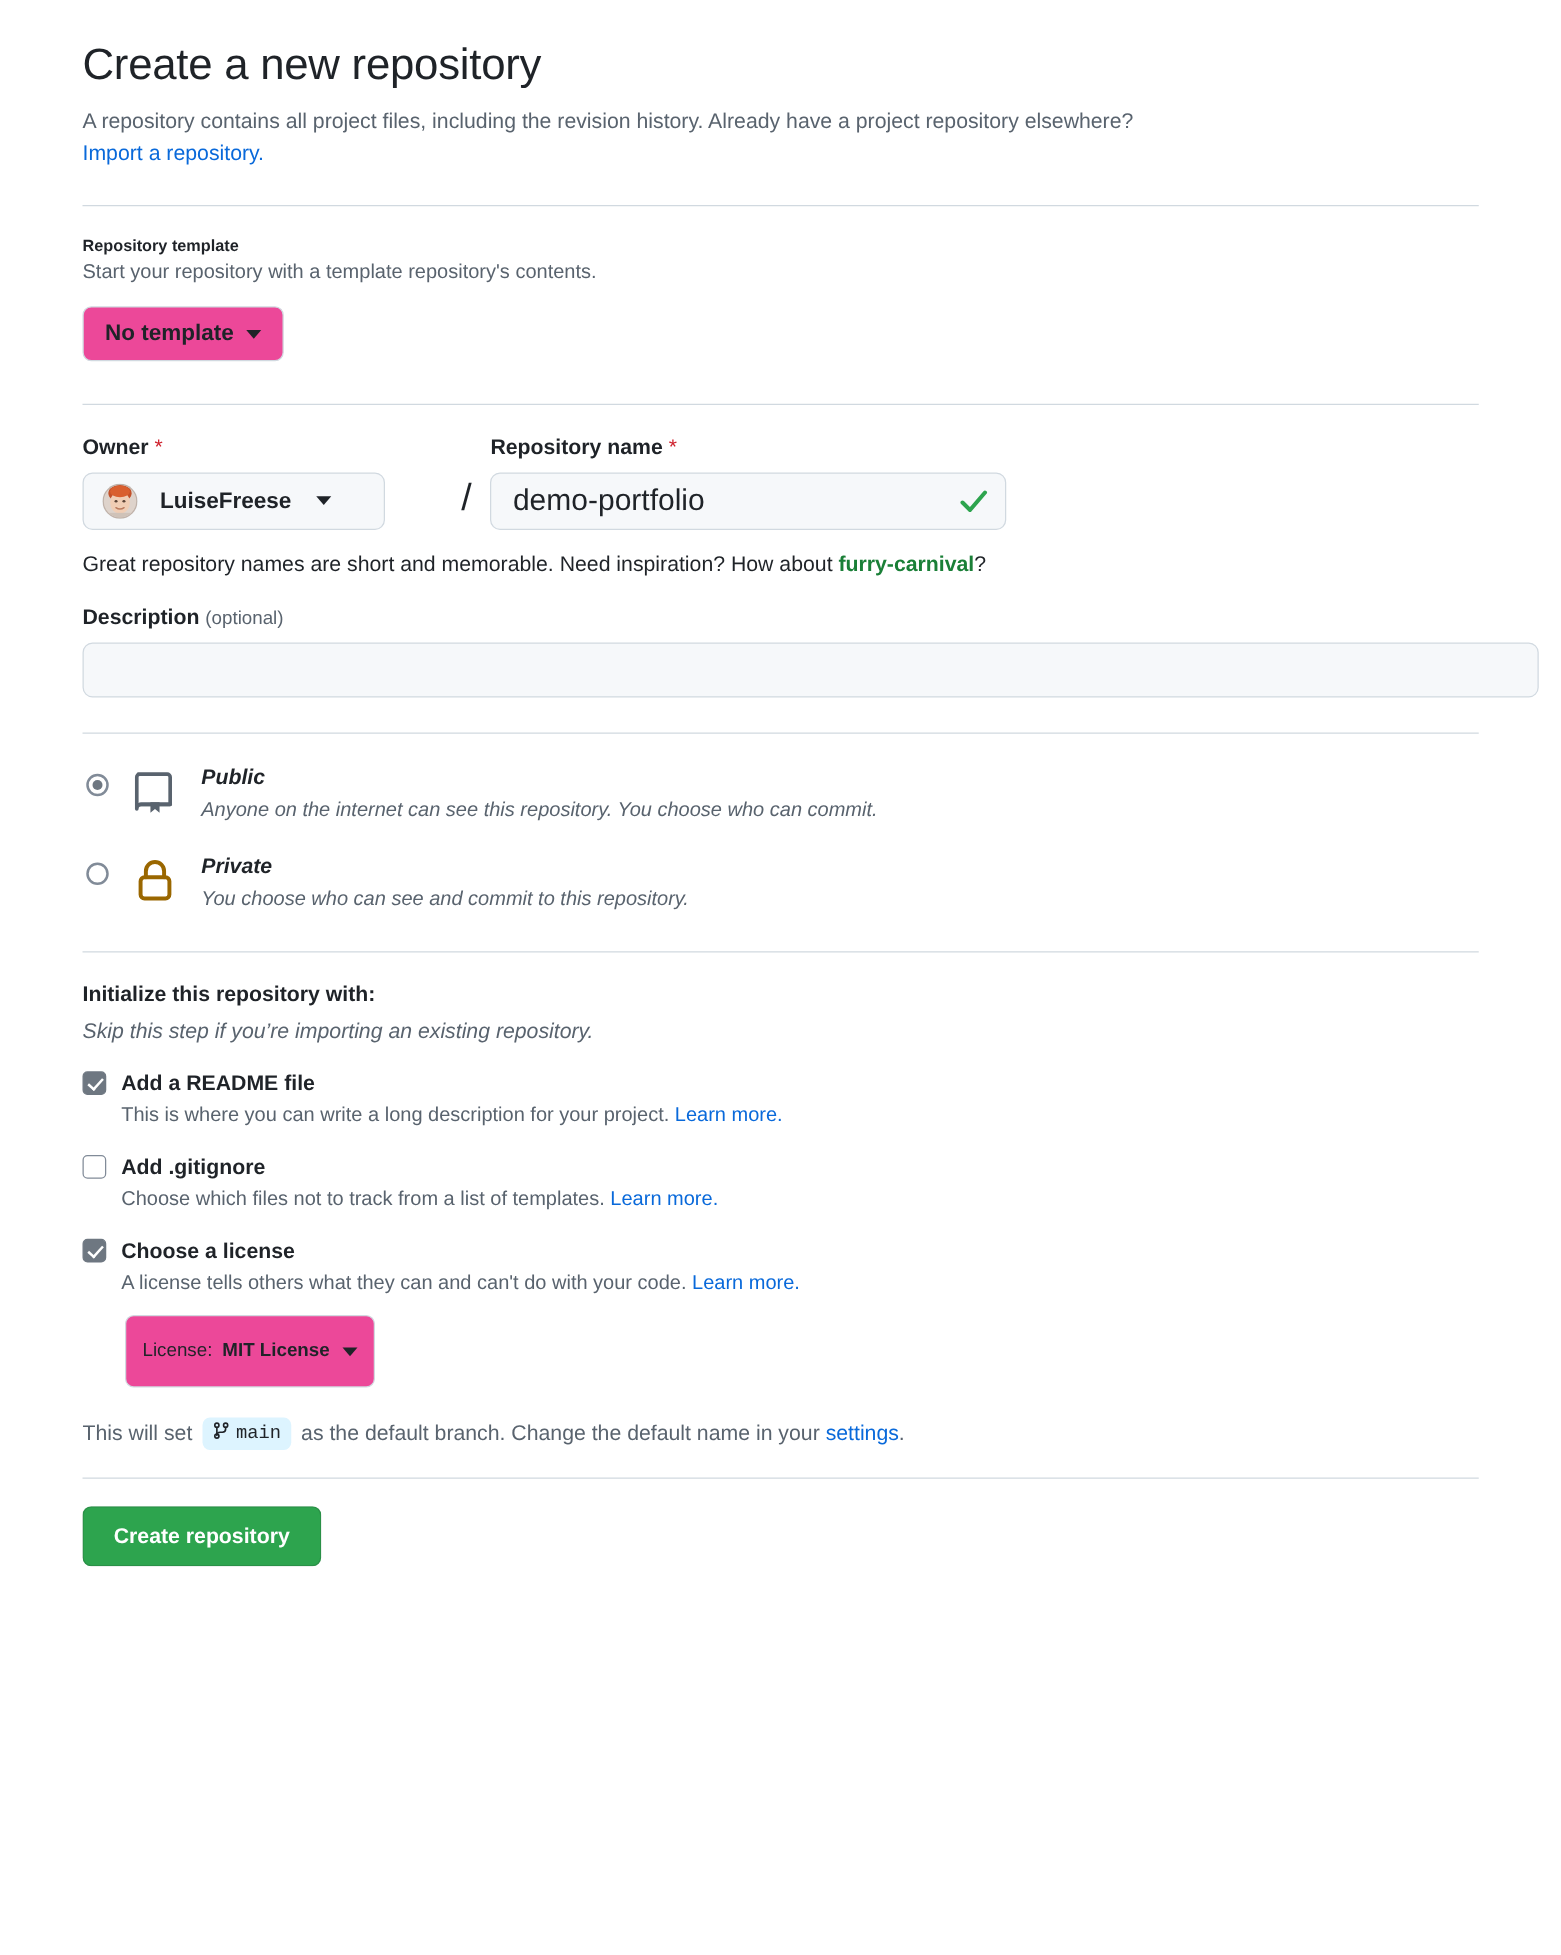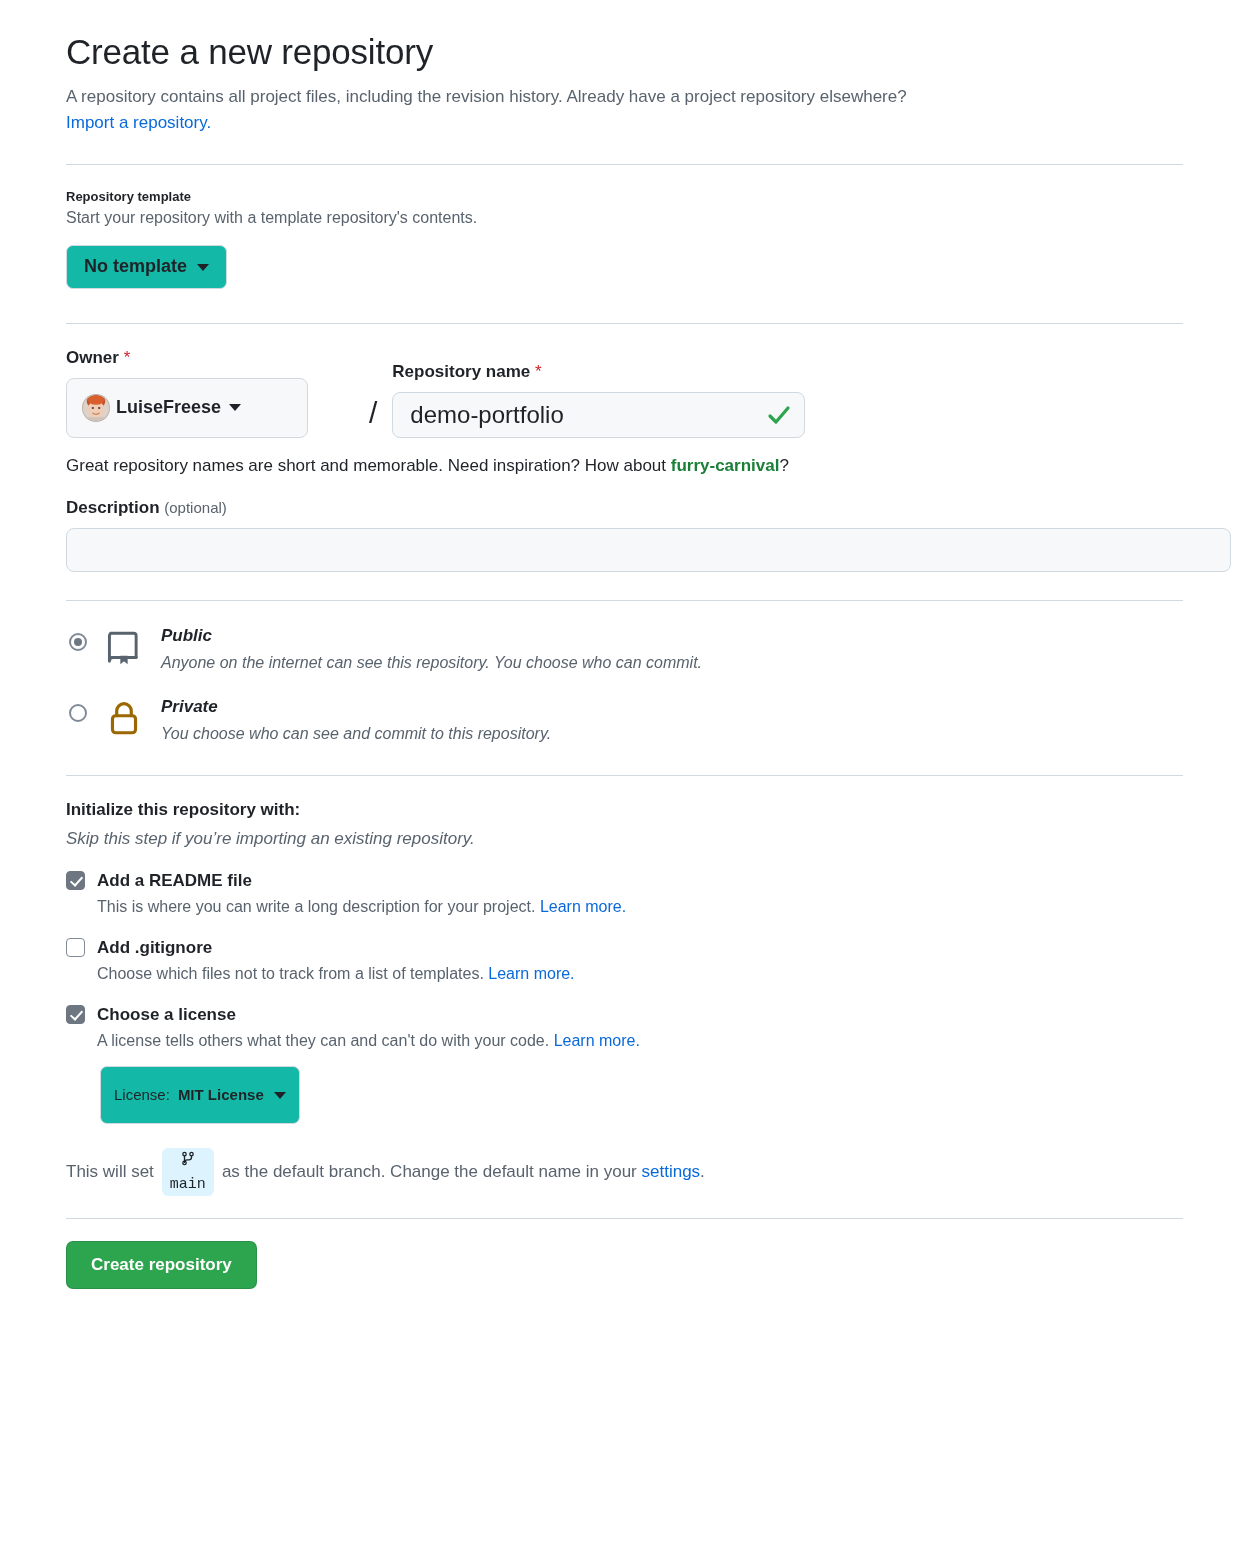--- a/index.html
+++ b/index.html
@@ -63,21 +63,21 @@
     font-size: 16px;
     color: #59636e;
     margin: 0 0 18px 0;
   }
 
   
   .btn {
     display: inline-flex;
     align-items: center;
     gap: 8px;
-    background: #14b8a6;
+    background: #ec4899;
     border: 1px solid #d1d9e0;
     border-radius: 7px;
     padding: 9px 17px;
     font-family: "Liberation Sans", sans-serif;
     font-size: 18px;
     font-weight: 600;
     color: #1f2328;
     cursor: pointer;
     line-height: 1.3;
   }
@@ -123,31 +123,31 @@
     font-weight: 700;
     color: #1f2328;
     margin-bottom: 10px;
     display: block;
   }
   .req { color: #cf222e; font-weight: 400; }
 
   .owner-btn {
     display: flex;
     align-items: center;
-    gap: 6px;
+    gap: 18px;
     background: #f6f8fa;
     border: 1px solid #d1d9e0;
     border-radius: 8px;
     padding: 8px 15px;
     font-size: 18px;
     font-weight: 600;
     color: #1f2328;
     cursor: pointer;
     width: 242px;
-    height: 60px;
+    height: 46px;
   }
   .avatar {
     width: 28px; height: 28px;
     border-radius: 50%;
     flex: 0 0 28px;
     overflow: hidden;
     border: 1px solid rgba(27,31,36,0.12);
     background: #d6c7bd;
     position: relative;
   }
@@ -339,21 +339,20 @@
     display: inline-flex;
     align-items: center;
     gap: 5px;
     background: #ddf4ff;
     border-radius: 6px;
     padding: 3px 8px;
     margin: 0 8px;
     font-family: "Liberation Mono", monospace;
     font-size: 15px;
     color: #1f2328;
-    flex-direction: column;
   }
 
   
   .footer { padding: 22px 0 40px 0; }
 </style>
 </head>
 <body>
 
 <div class="page">
 

